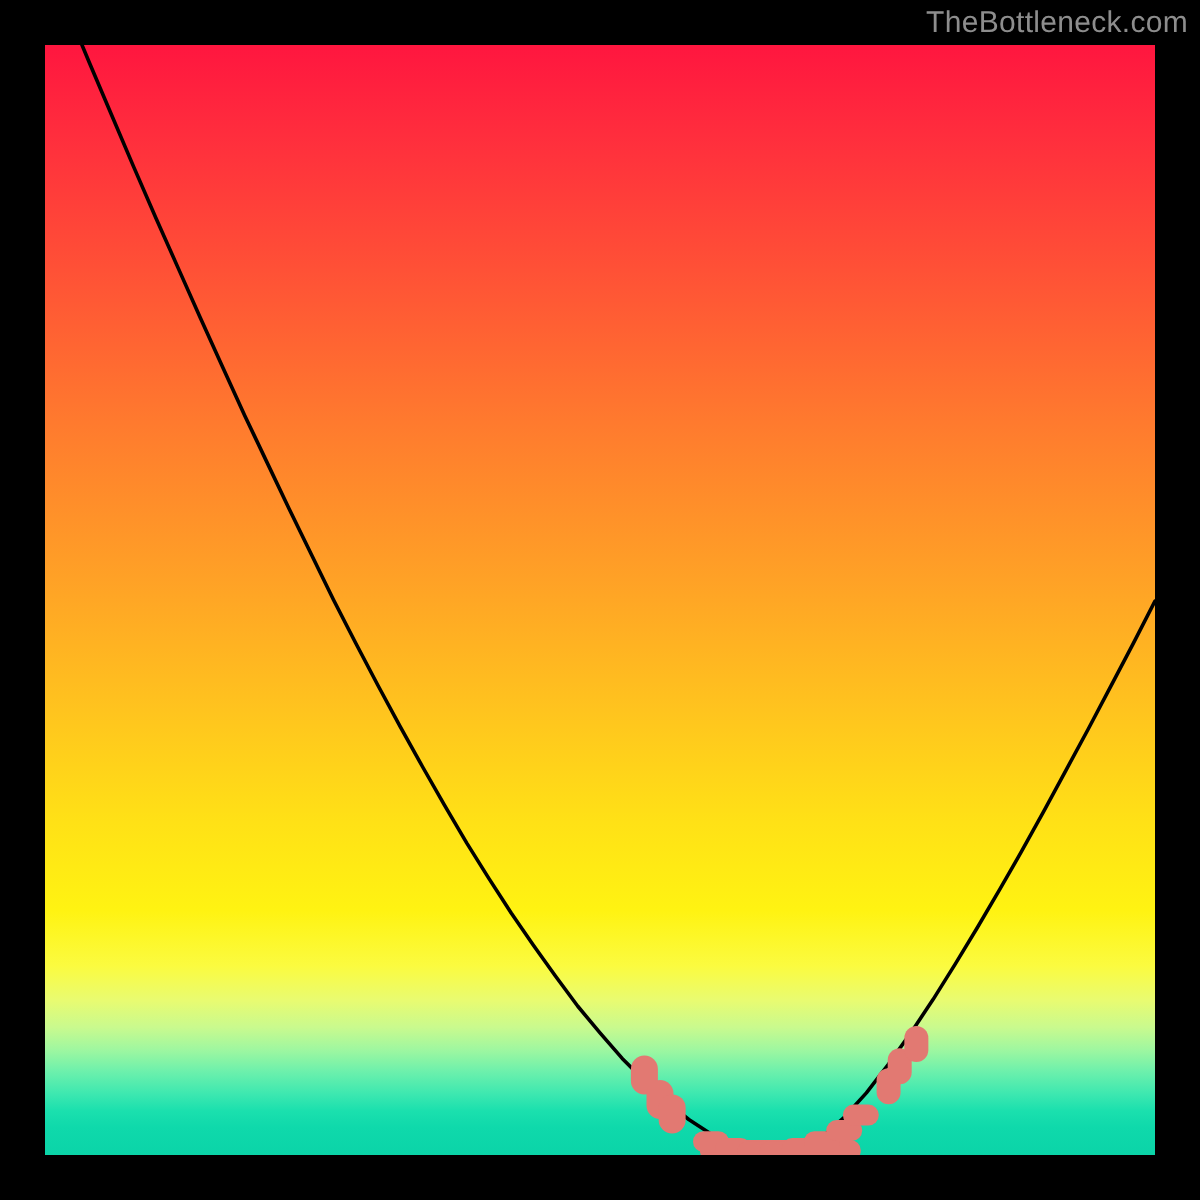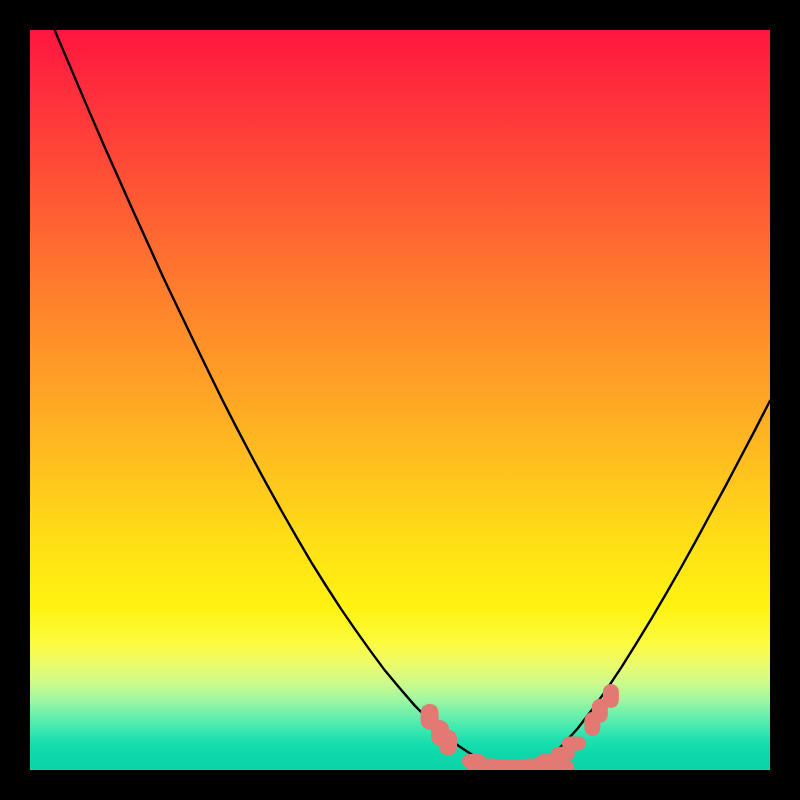--- a/index.html
+++ b/index.html
@@ -65,20 +65,21 @@
     font-size: 20px;
     letter-spacing: 0.2px;
     font-weight: 400;
   }
 </style>
 </head>
 <body>
 
 <div class="frame">
 
+  <div class="watermark">TheBottleneck.com</div>
 
   <div class="plot">
     <div class="gradient"></div>
 
     <svg class="curve" viewBox="0 0 740 740" preserveAspectRatio="none">
       <path id="main-curve" fill="none" stroke="#000" stroke-width="2.4" stroke-linecap="round" stroke-linejoin="round" d="M0.00 -59.20 L14.80 -23.68 L29.60 11.84 L44.40 46.62 L59.20 81.40 L74.00 115.44 L88.80 148.74 L103.60 182.04 L118.40 214.60 L133.20 247.16 L148.00 278.24 L162.80 309.32 L177.60 339.66 L192.40 370.00 L207.20 398.86 L222.00 426.98 L236.80 454.36 L251.60 481.00 L266.40 506.90 L281.20 532.06 L296.00 555.74 L310.80 578.68 L325.60 600.14 L340.40 620.86 L355.20 640.84 L370.00 658.60 L384.80 675.62 L399.60 690.42 L414.40 704.48 L429.20 716.32 L444.00 725.94 L458.80 733.34 L473.60 737.78 L488.40 740.00 L503.20 737.04 L518.00 728.16 L532.80 714.84 L547.60 698.56 L562.40 679.32 L577.20 658.60 L592.00 636.40 L606.80 612.72 L621.60 588.30 L636.40 563.14 L651.20 537.24 L666.00 510.60 L680.80 483.22 L695.60 455.84 L710.40 427.72 L725.20 399.60 L740.00 370.74"></path>
       <g id="marker-group">
           <rect x="436.6" y="730.0" width="107.3" height="14" rx="7" ry="7" fill="#e27972"></rect>
           <rect x="390.6" y="673.7" width="18" height="26" rx="9" ry="9" fill="#e27972"></rect>
           <rect x="401.0" y="690.0" width="18" height="26" rx="9" ry="9" fill="#e27972"></rect>

